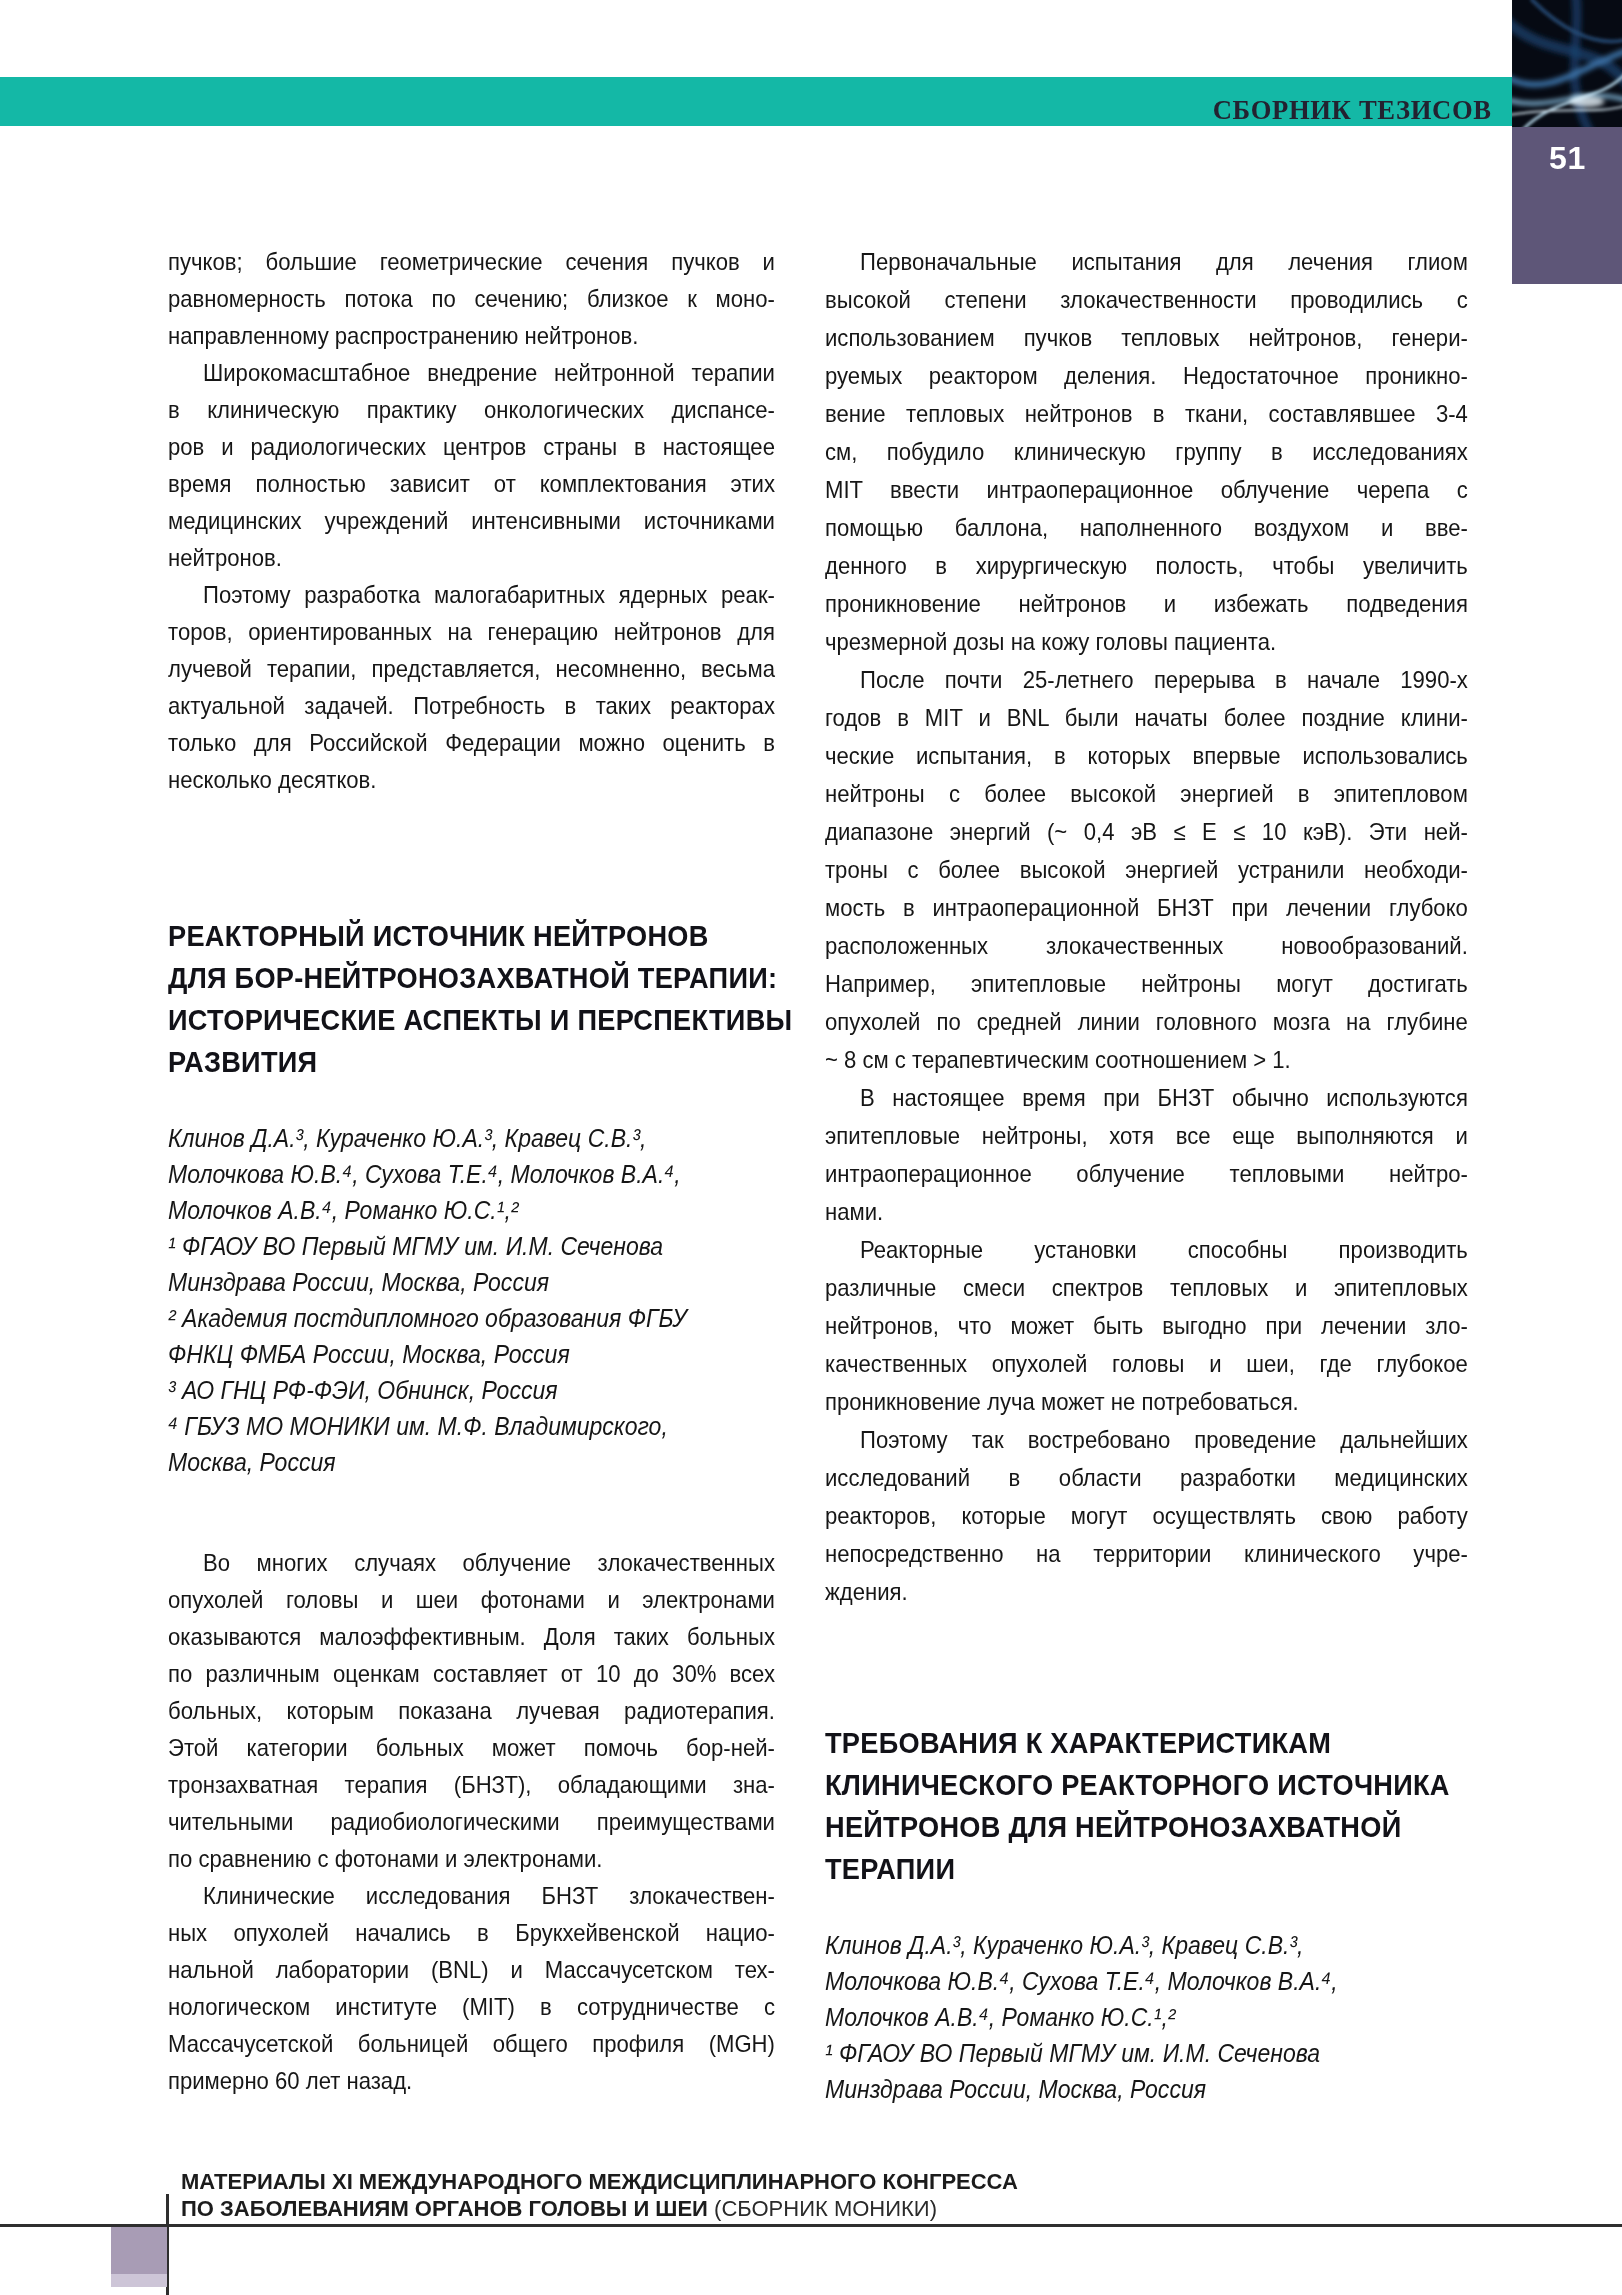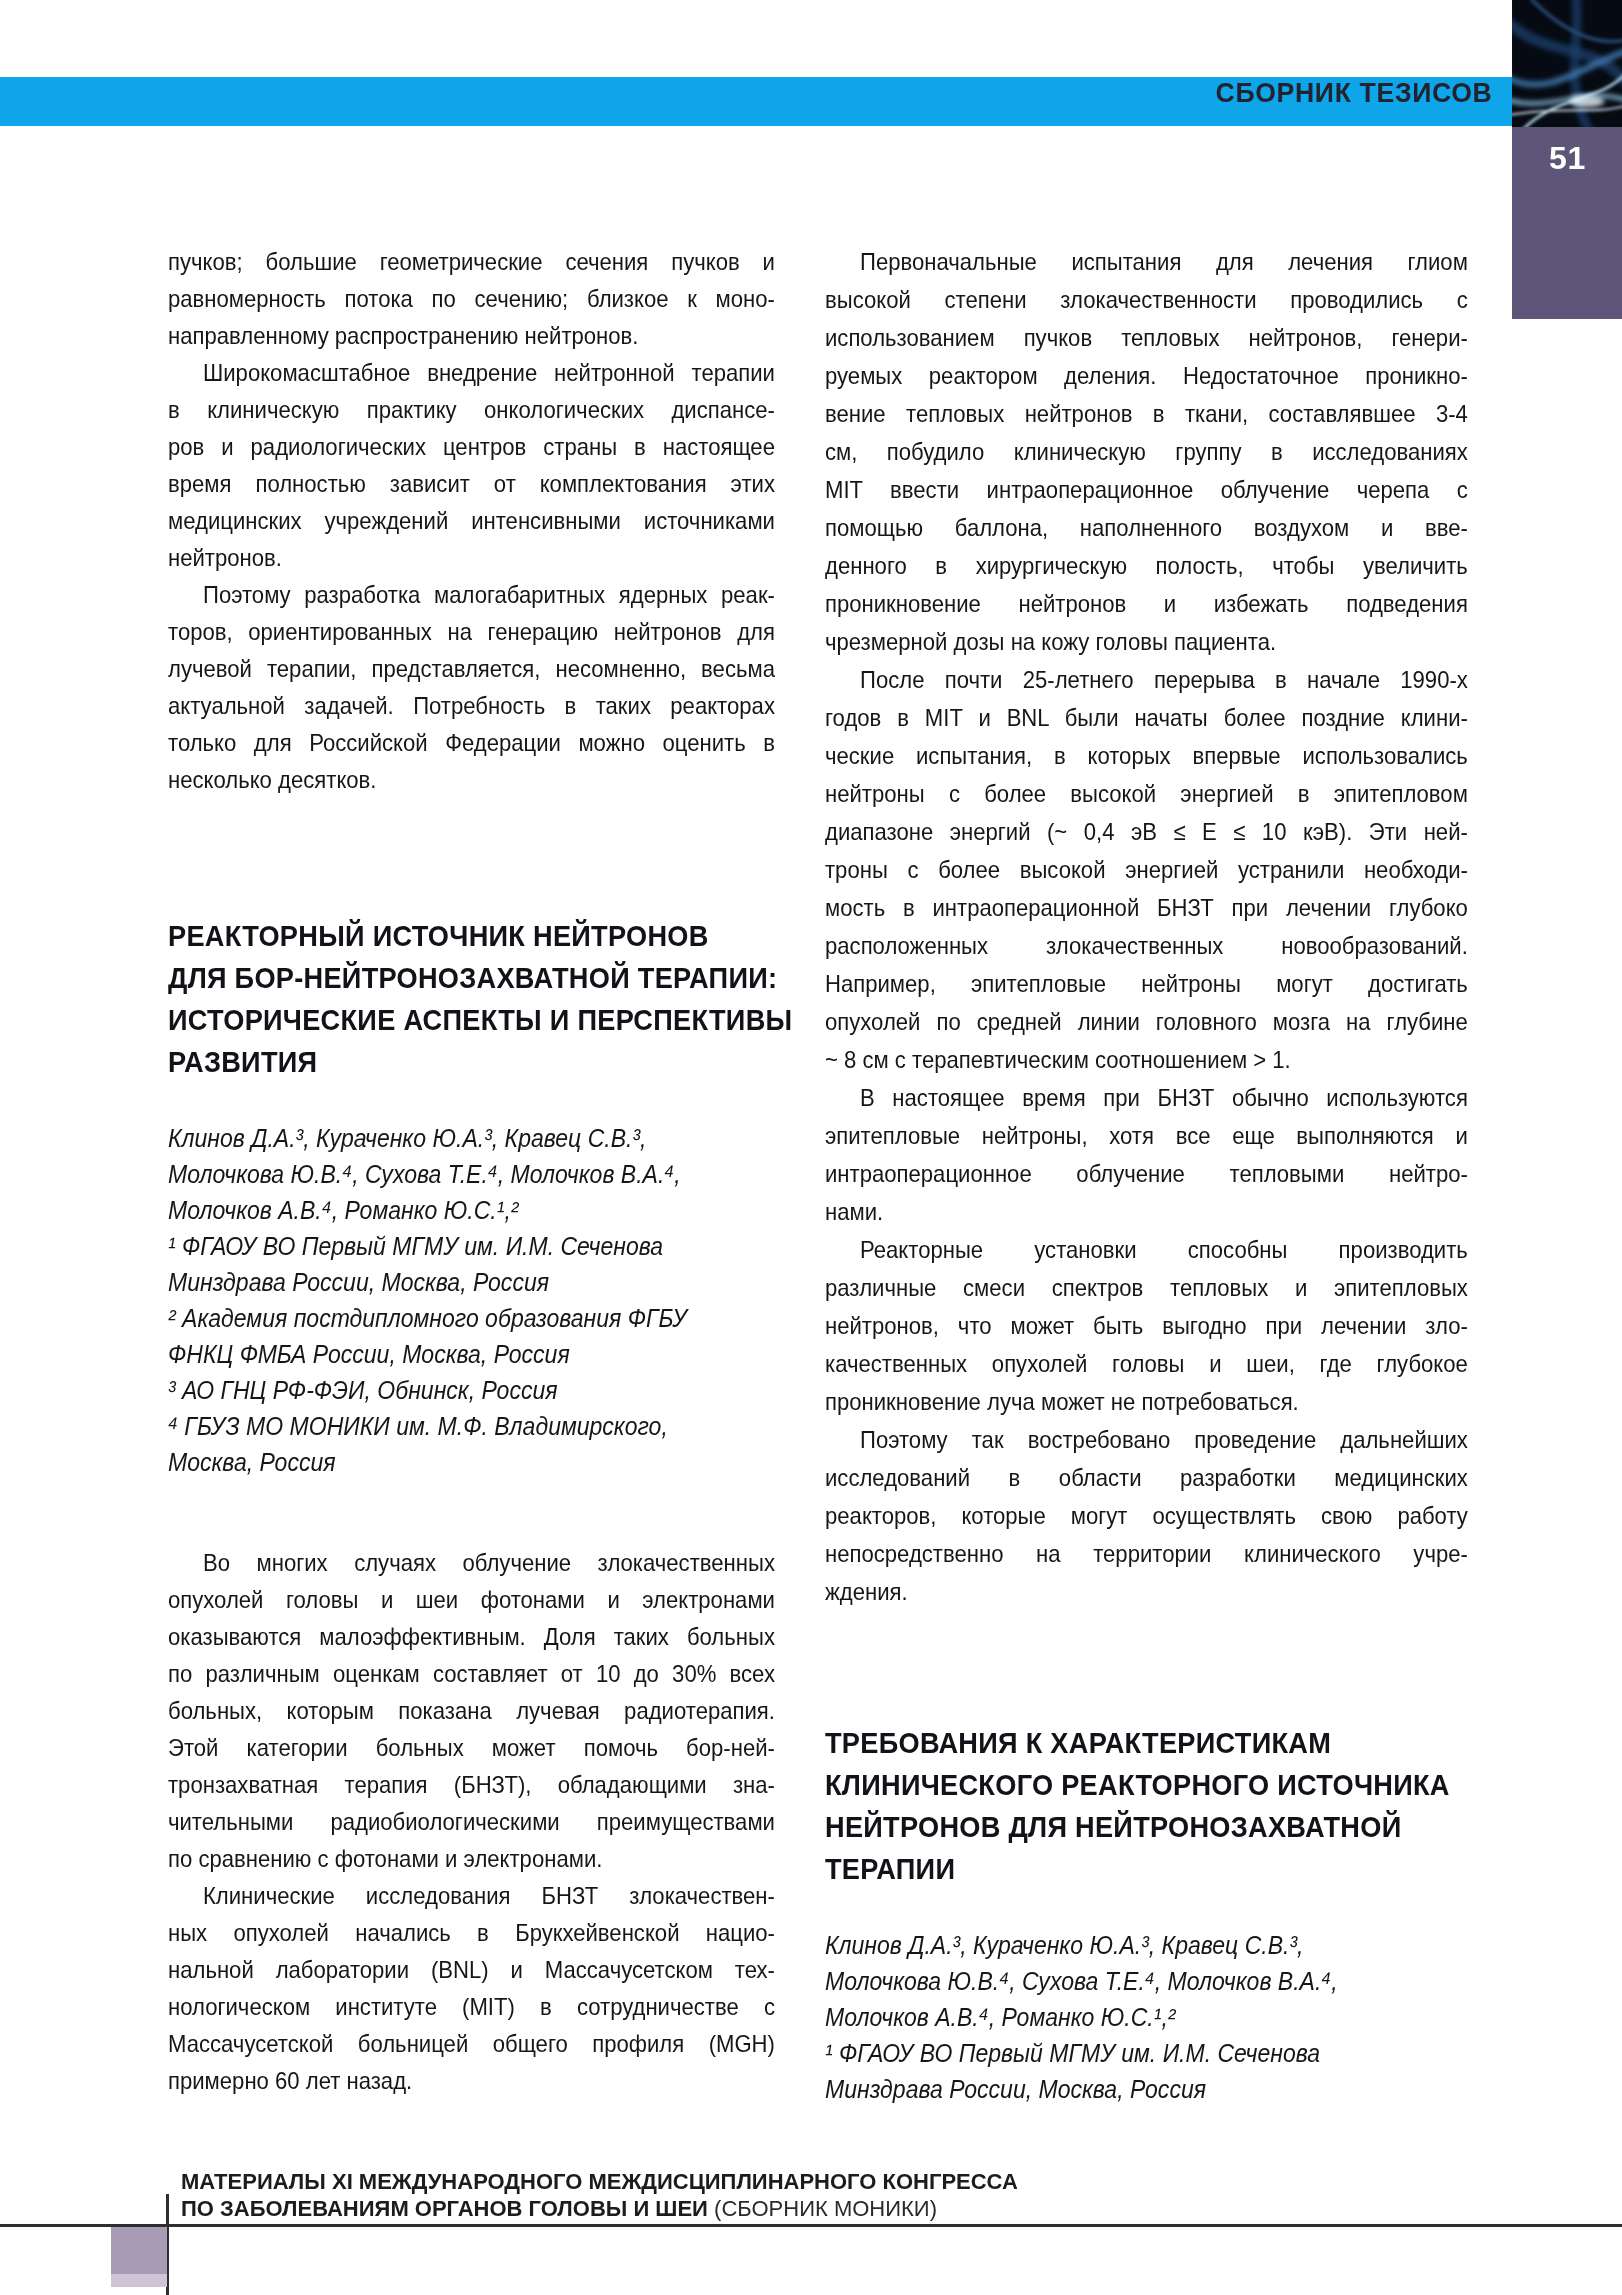--- a/index.html
+++ b/index.html
@@ -3,30 +3,30 @@
 <meta charset="utf-8">
 <style>
   html,body { margin:0; padding:0; background:#ffffff; }
   .page {
     position:relative; width:1623px; height:2295px; background:#ffffff;
     font-family:"Liberation Sans","DejaVu Sans",sans-serif; color:#161616; overflow:hidden;
   }
   
   .header-band {
     position:absolute; left:0; top:77px; width:1512px; height:49px;
-    background:#0ea5e9; display:flex; align-items:flex-start; justify-content:flex-end;
-    padding-right:20px; box-sizing:border-box;
+    background:#14b8a6; display:flex; align-items:flex-end; justify-content:flex-end;
+    padding-right:20px; box-sizing:border-box;font-family:Liberation Serif, serif;
   }
   .header-band .band-label {
     font-weight:bold; font-size:28px; letter-spacing:0.7px; color:#232230;
     transform:scaleX(0.95); transform-origin:100% 50%; white-space:nowrap;
   }
   .corner-art { position:absolute; left:1512px; top:0; width:111px; height:127px; display:block; }
   .page-box {
-    position:absolute; left:1512px; top:127px; width:111px; height:192px;
+    position:absolute; left:1512px; top:127px; width:111px; height:157px;
     background:#5e5678;
   }
   .page-box .page-num {
     margin-top:13.4px; text-align:center; font-weight:bold; font-size:32px;
     color:#ffffff; letter-spacing:0.7px;
   }
   
   .col { position:absolute; top:243px; transform:scaleX(0.921); transform-origin:0 0; }
   .col.left  { left:168px;  width:659px; }
   .col.right { left:825px; width:698px; }

